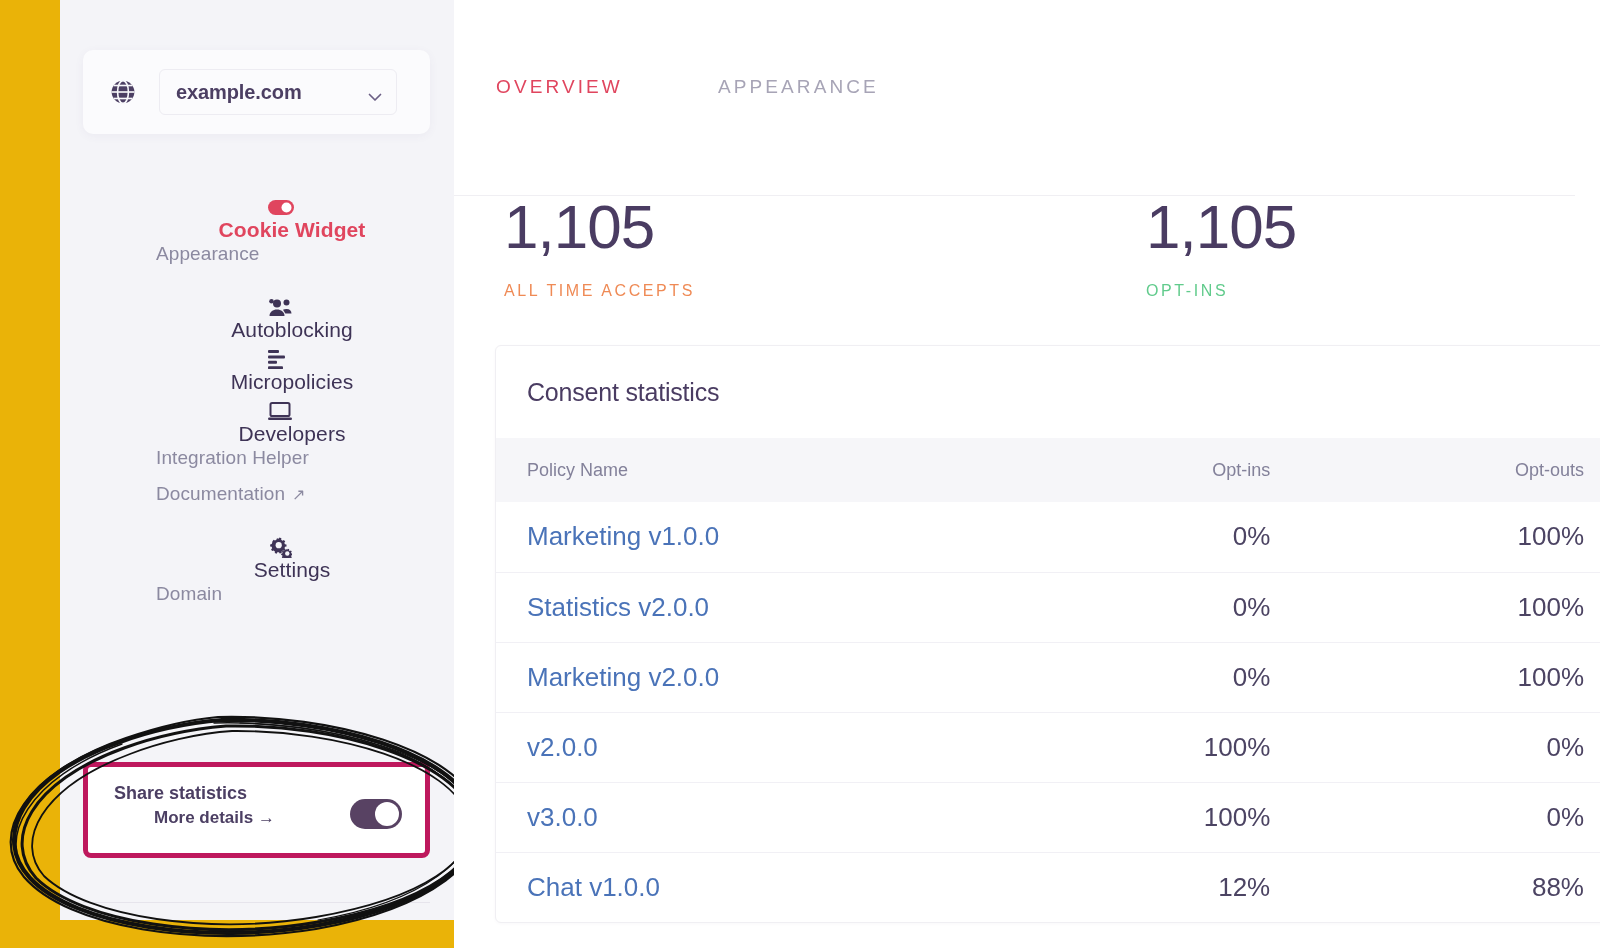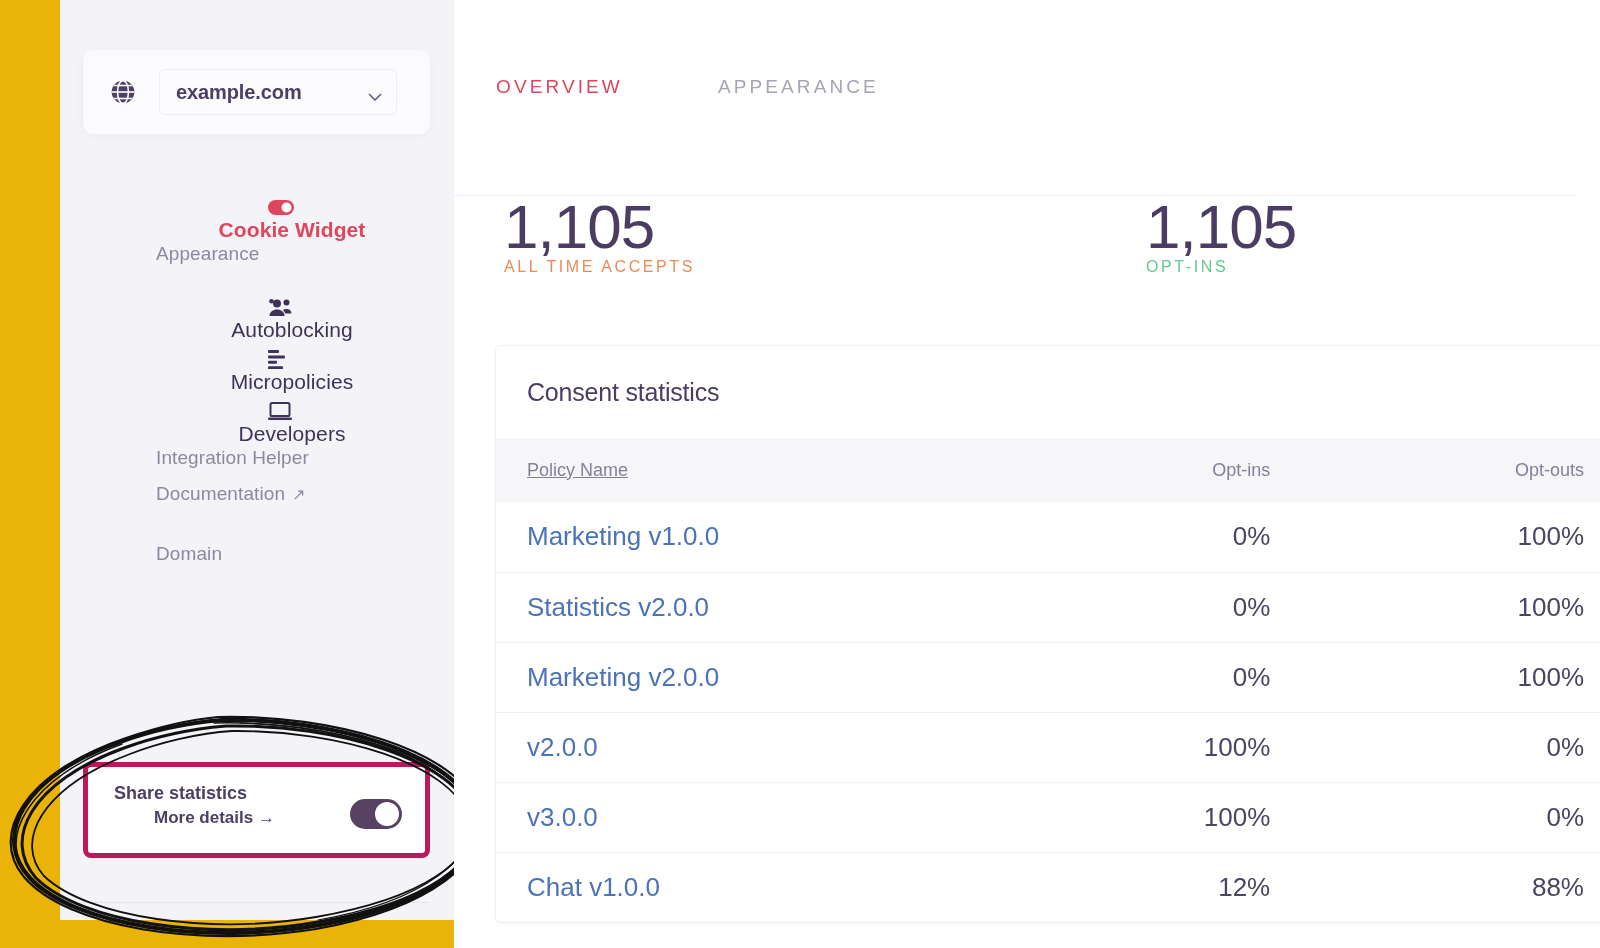--- a/index.html
+++ b/index.html
@@ -213,21 +213,21 @@
   .stat-1 { left: 50px; }
   .stat-2 { left: 692px; }
   .stat-num {
     font-size: 62px;
     color: #4a3c62;
     letter-spacing: -1px;
     line-height: 1;
     font-weight: 400;
   }
   .stat-lbl {
-    margin-top: 0;
+    margin-top: 24px;
     font-size: 16px;
     letter-spacing: 2.6px;
   }
   .lbl-orange { color: #ef8a55; }
   .lbl-green { color: #61cb8c; }
 
   .panel {
     position: absolute;
     left: 41px;
     top: 345px;
@@ -251,21 +251,21 @@
   table { width: 100%; border-collapse: collapse; table-layout: fixed; }
   thead tr { background: #f6f6f9; }
   th {
     height: 64px;
     font-size: 18px;
     font-weight: normal;
     color: #83819a;
     padding: 0 31px;
     box-sizing: border-box;
   }
-  th.c-name { text-align: left; width: 470px; text-decoration: underline; }
+  th.c-name { text-align: left; width: 470px; }
   th.c-in   { text-align: right; width: 300px; }
   th.c-out  { text-align: right; width: 300px; }
   tbody tr { border-top: 1px solid #f1f0f5; }
   tbody tr:first-child { border-top: none; }
   td {
     height: 70px;
     font-size: 26px;
     padding: 0 31px;
     box-sizing: border-box;
   }
@@ -364,20 +364,33 @@
         <span>Integration Helper</span>
       </div>
 
       <div class="sub-label">
         <span>Documentation</span>
         <span class="ext-arrow">↗</span>
       </div>
 
       <div class="gap-md"></div>
 
+      <div class="nav-row">
+        <span class="nav-ico">
+          <svg viewBox="0 0 24 22" width="24" height="22">
+            <g fill="#3e3356">
+              <path d="M9 2.2l1.6.55.9-1.3 1.9.85-.25 1.55 1.4.9 1.35-.8 1.35 1.5-.95 1.25.6 1.55 1.55.15.1 2-1.55.35-.5 1.55 1.05 1.15-1.2 1.6-1.45-.65-1.3 1 .1 1.55-1.95.6-.8-1.35-1.6.1-.7 1.4-1.85-.75.1-1.55-1.3-.95-1.45.6-1.1-1.65 1.1-1.1-.45-1.6-1.55-.25V8.4l1.55-.3.55-1.55L4.35 5.4l1.25-1.55 1.4.7 1.35-.85z"></path>
+              <circle cx="10.7" cy="9.2" r="3.1" fill="#f4f4f8"></circle>
+              <path d="M18.2 13.2l1.15.4.6-.9 1.25.6-.2 1.1.95.65.95-.55.85 1.05-.7.9.4 1.1 1.1.1v1.35l-1.1.25-.35 1.1.75.8-.85 1.1-1.05-.45-.9.7.05 1.1-1.35.4-.55-.95-1.1.1-.5.95-1.25-.5.05-1.1-.9-.65-1 .4-.75-1.15.75-.75-.3-1.1-1.05-.2v-1.3l1.05-.2.4-1.05-.75-.75.85-1.05.95.5.95-.6z"></path>
+              <circle cx="19.3" cy="17.5" r="2.2" fill="#f4f4f8"></circle>
+            </g>
+          </svg>
+        </span>
+        <span class="nav-label">Settings</span>
+      </div>
 
       <div class="sub-label">
         <span>Domain</span>
       </div>
 
     </div>
 
     <div class="share-card">
       <span class="share-title">Share statistics</span>
       <span class="share-more">More details →</span>

